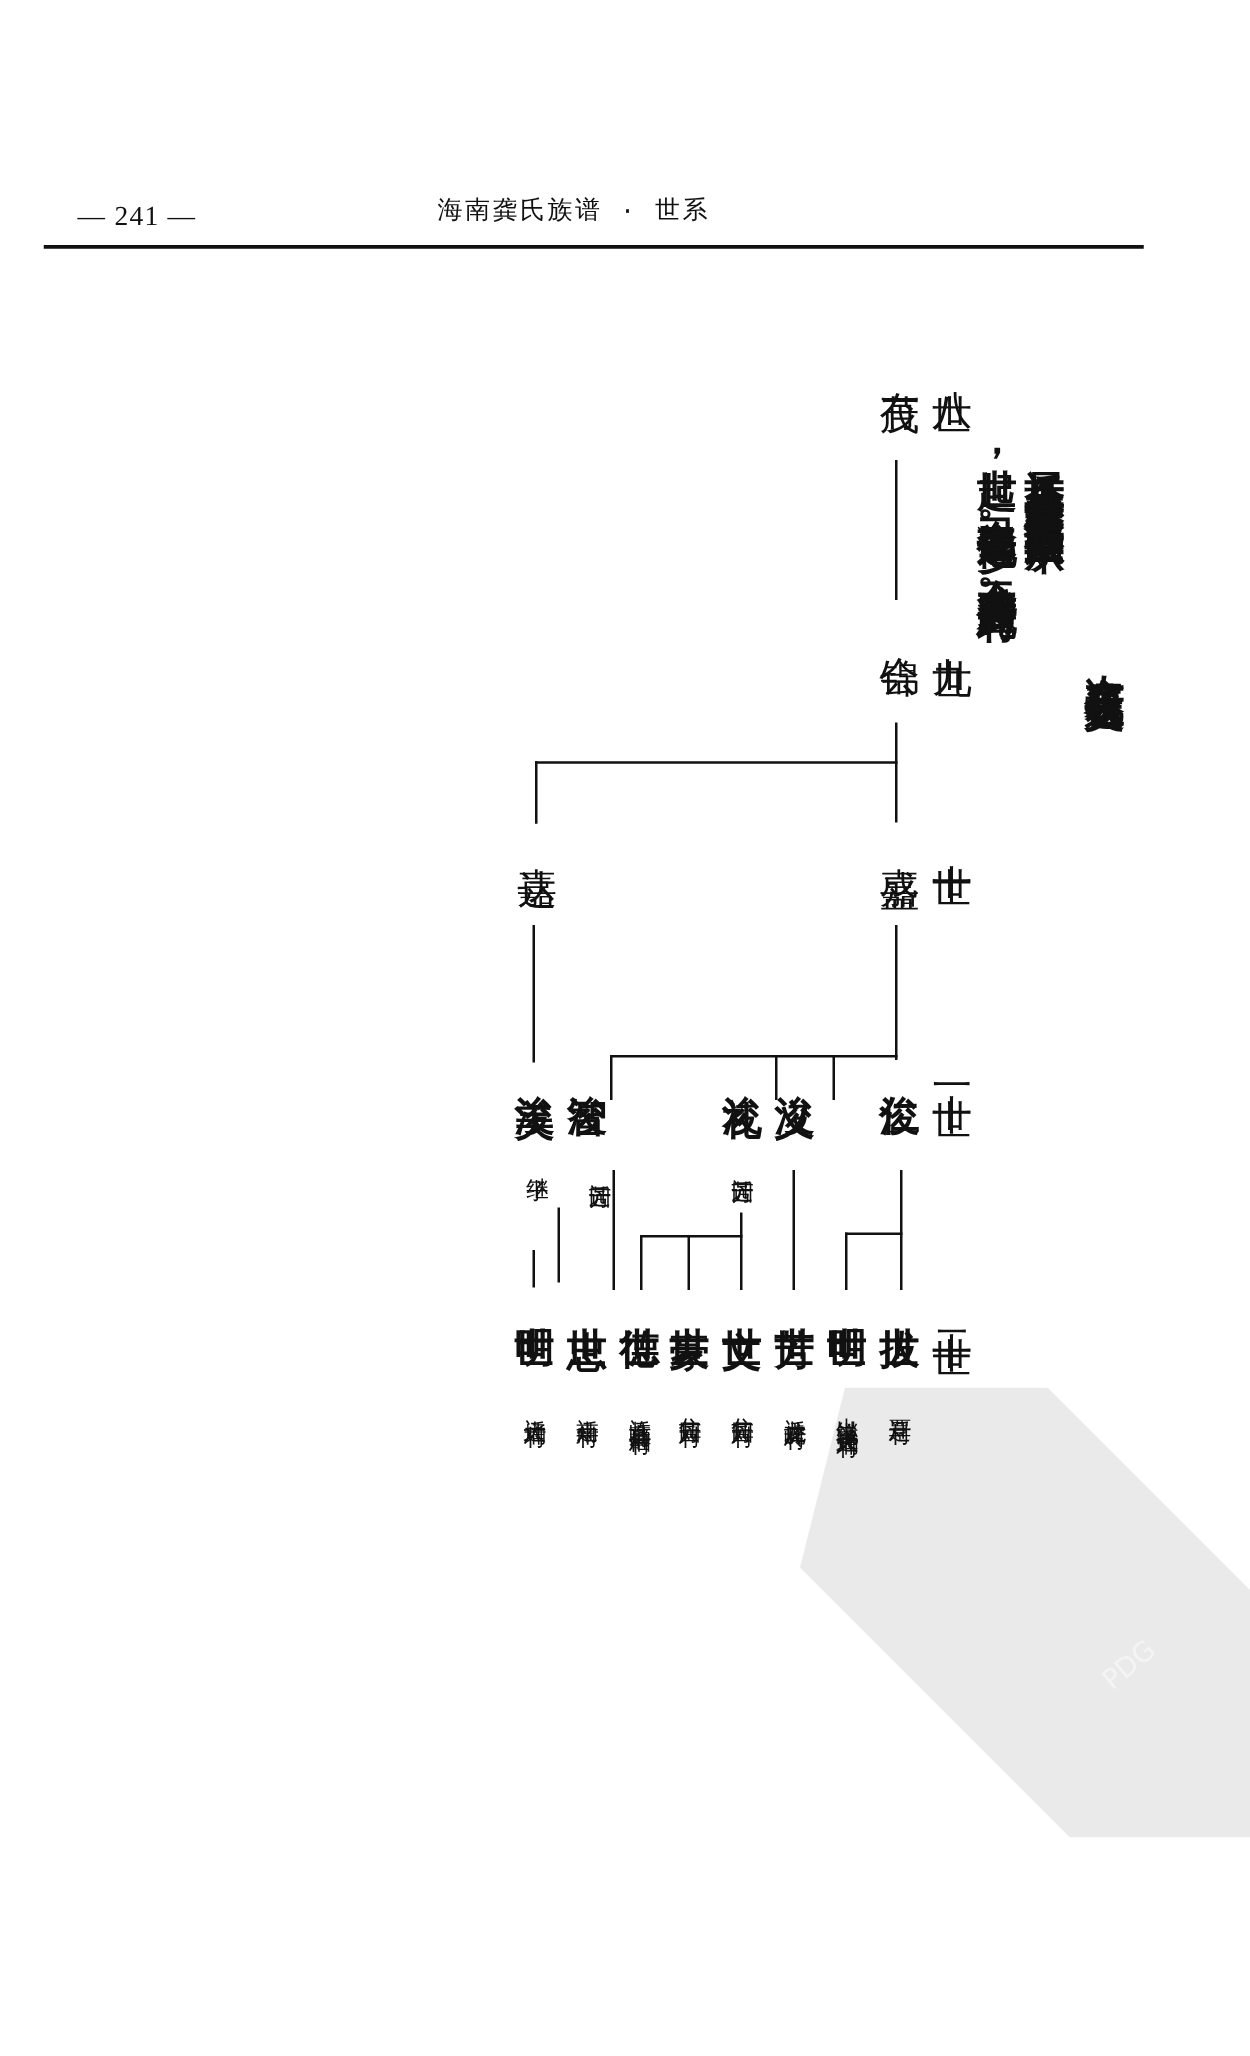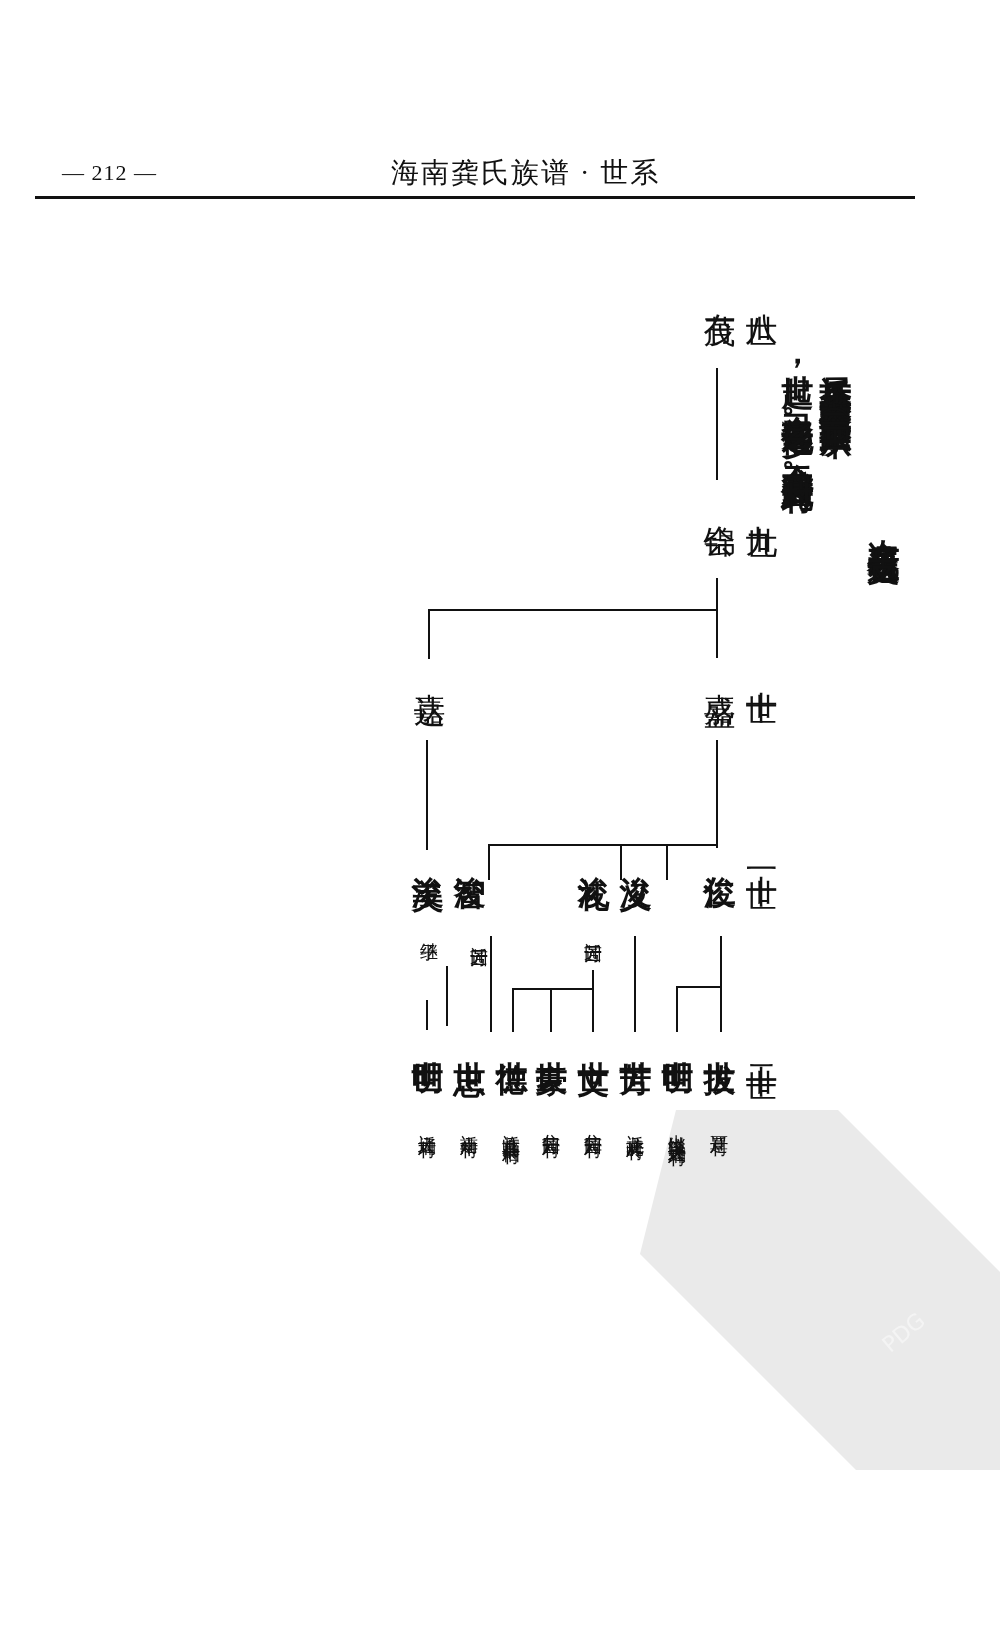--- a/index.html
+++ b/index.html
@@ -1,42 +1,42 @@
 <!DOCTYPE html>
 <html><head>
 <meta charset="utf-8">
 <style>
   html, body { margin:0; padding:0; background:#ffffff; }
   body { width:1000px; height:1645px; position:relative; overflow:hidden;
          font-family:"DejaVu Serif", "Liberation Serif", serif; color:#111; }
   .abs { position:absolute; }
   .vt { writing-mode: vertical-rl; text-orientation: upright; line-height:1; white-space:nowrap; }
   .header-page { left:62px; top:160px; font-size:22px; letter-spacing:1px; font-family:"Liberation Serif", serif; }
-  .header-title { left:350px; top:154px; font-size:28px; letter-spacing:2px; font-family:Liberation Serif, serif;margin-left:41px; }
+  .header-title { left:350px; top:154px; font-size:20px; letter-spacing:2px; font-family:Liberation Mono, monospace; }
   .rule { left:35px; top:196px; width:880px; height:3px; background:#111; }
   .title-col { font-size:32px; font-weight:bold; letter-spacing:2px; font-family:"DejaVu Sans", sans-serif; }
   .gen { font-size:32px; font-family:"DejaVu Sans", sans-serif; letter-spacing:2px; }
   .name { font-size:32px; font-family:"DejaVu Sans", sans-serif; letter-spacing:2px; }
   .name.bold { font-weight:bold; }
   .note { font-size:18px; font-family:"DejaVu Sans", sans-serif; letter-spacing:2px; }
   .ln { position:absolute; background:#111; }
   .v { width:2px; }
   .h { height:2px; }
   .watermark { position:absolute; left:640px; top:1110px; width:360px; height:360px;
                background:#d9d9d9; opacity:0.55; clip-path: polygon(10% 0%, 55% 0%, 100% 45%, 100% 100%, 60% 100%, 0% 40%); }
   .wm-text { position:absolute; left:880px; top:1320px; font-size:22px; color:#f4f4f4; transform:rotate(-40deg);
              font-family:"DejaVu Sans", sans-serif; }
 </style>
 </head>
 <body>
 
 <div class="watermark"></div>
 <div class="wm-text">PDG</div>
 
-<div class="abs header-page">— 212 —</div>
+<div class="abs header-page">— 241 —</div>
 <div class="abs header-title">海南龚氏族谱 · 世系</div>
 <div class="abs rule"></div>
 
 <div class="abs vt title-col" style="left:868px; top:514px;">次房有茂祖长边支</div>
 <div class="abs vt title-col" style="left:820px; top:350px;">迁居乐会县下大乡长边村始祖有茂公八世至十二世系图（从十二</div>
 <div class="abs vt title-col" style="left:782px; top:350px;">世起，已全部迁居他乡）。今无龚氏后裔居住此村。</div>
 
 <div class="abs vt gen" style="left:746px; top:288px;">八世</div>
 <div class="abs vt gen" style="left:746px; top:500px;">九世</div>
 <div class="abs vt gen" style="left:746px; top:666px;">十世</div>

